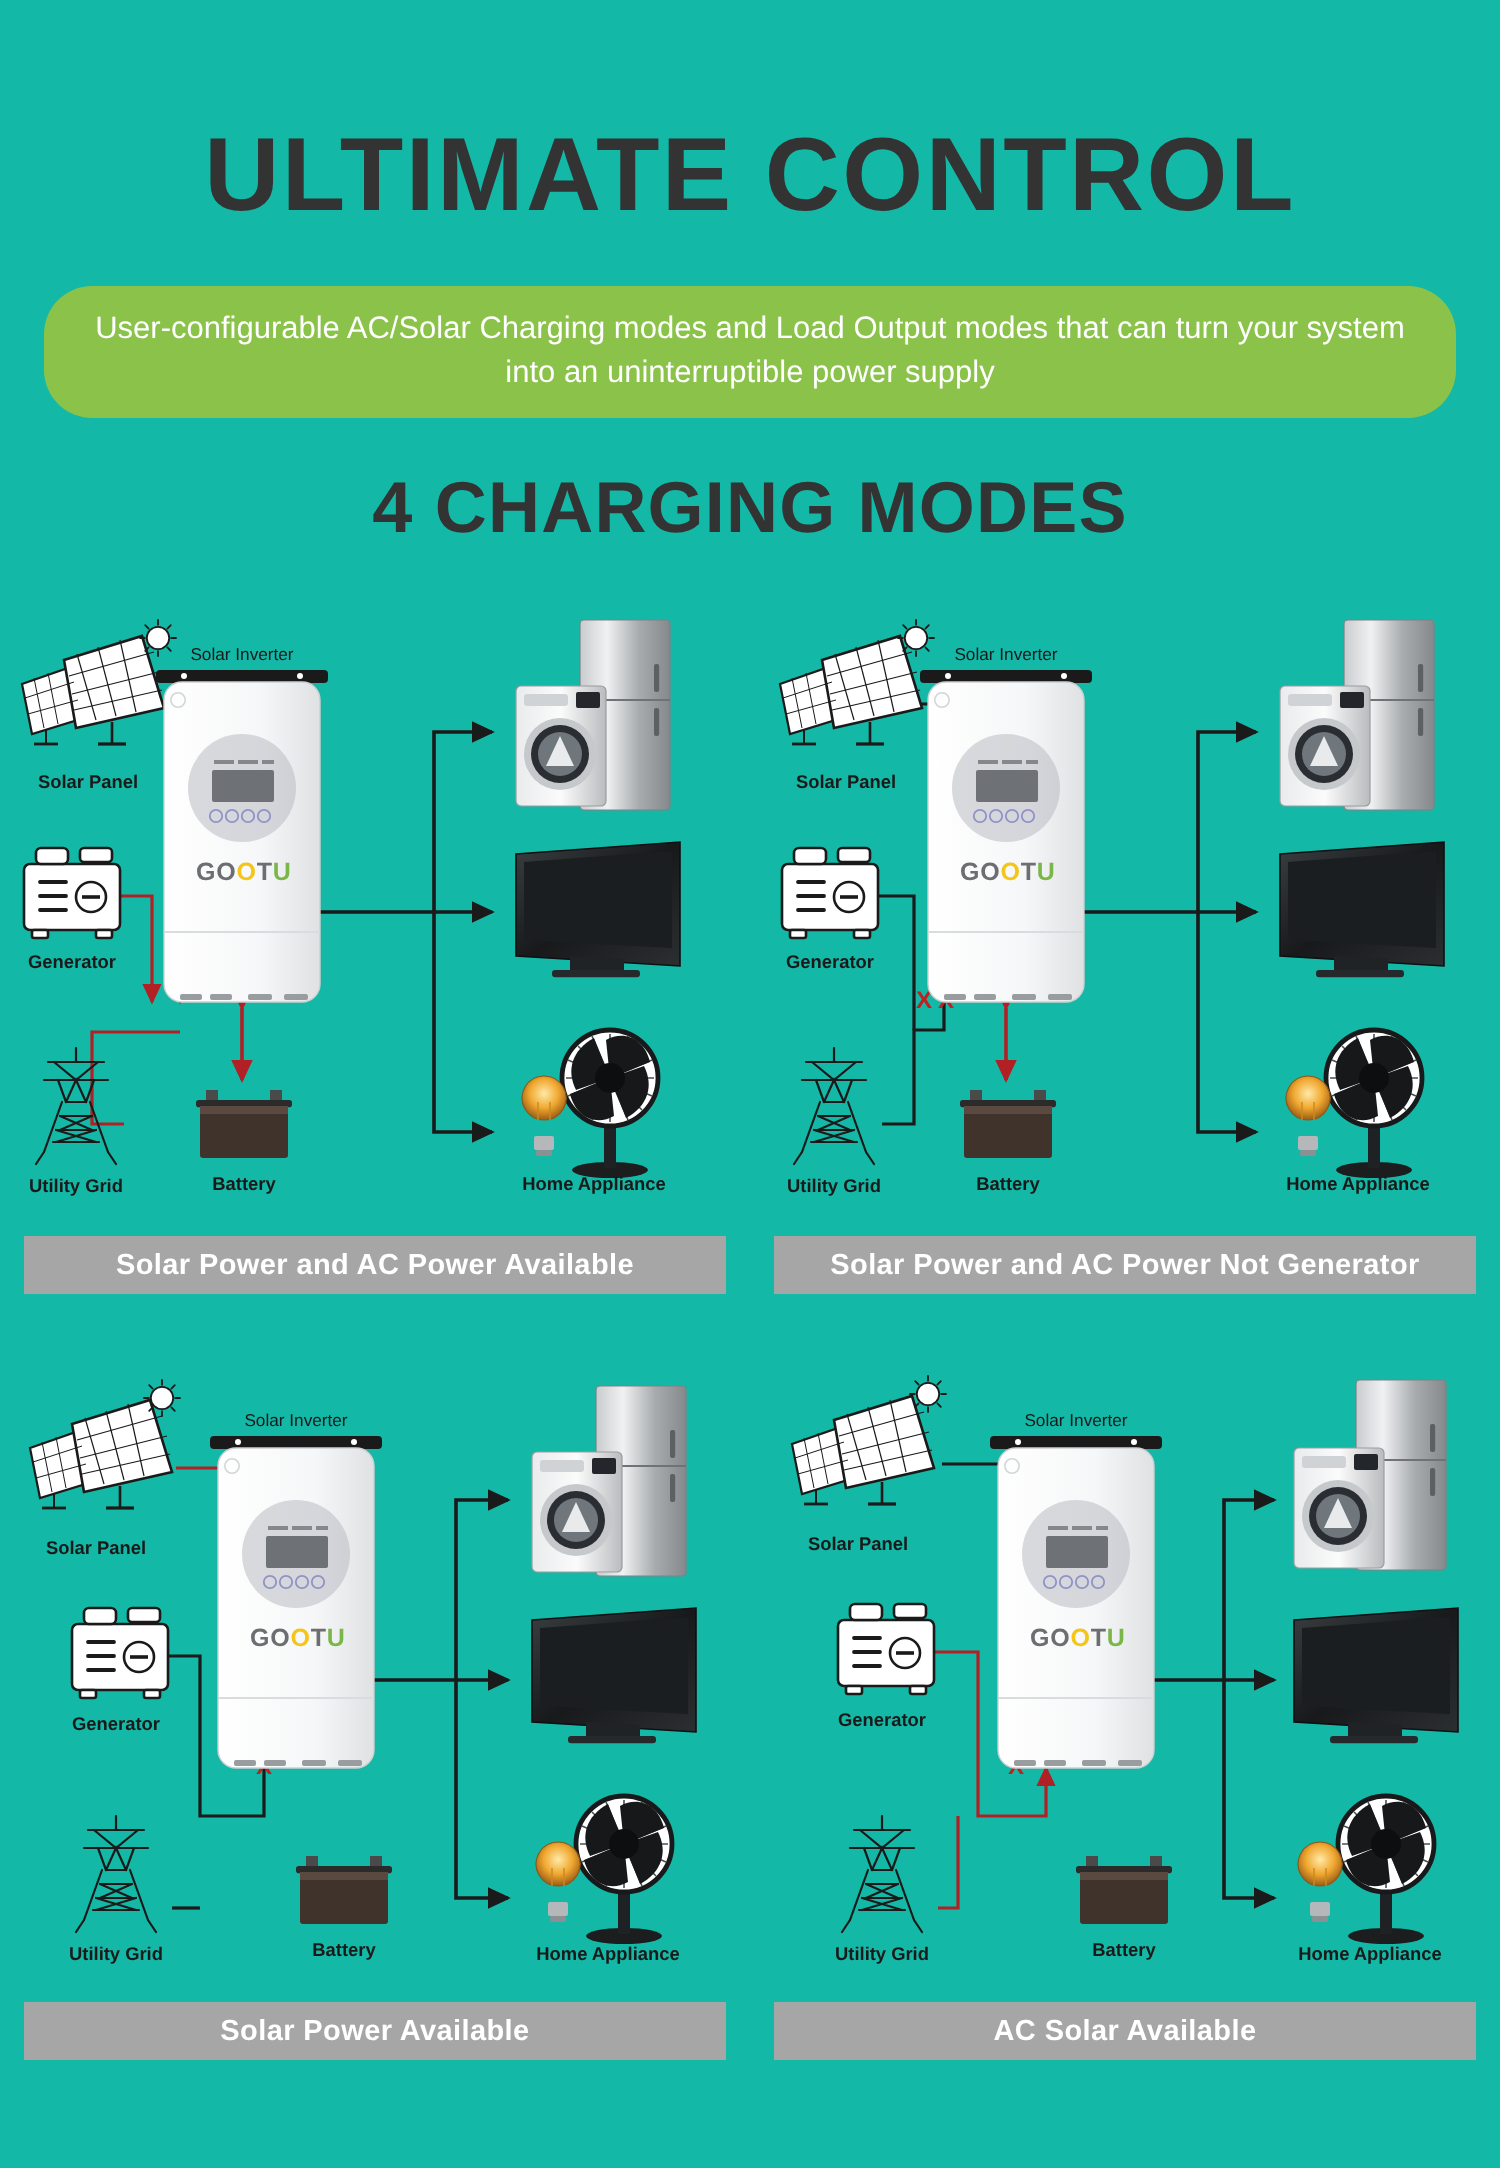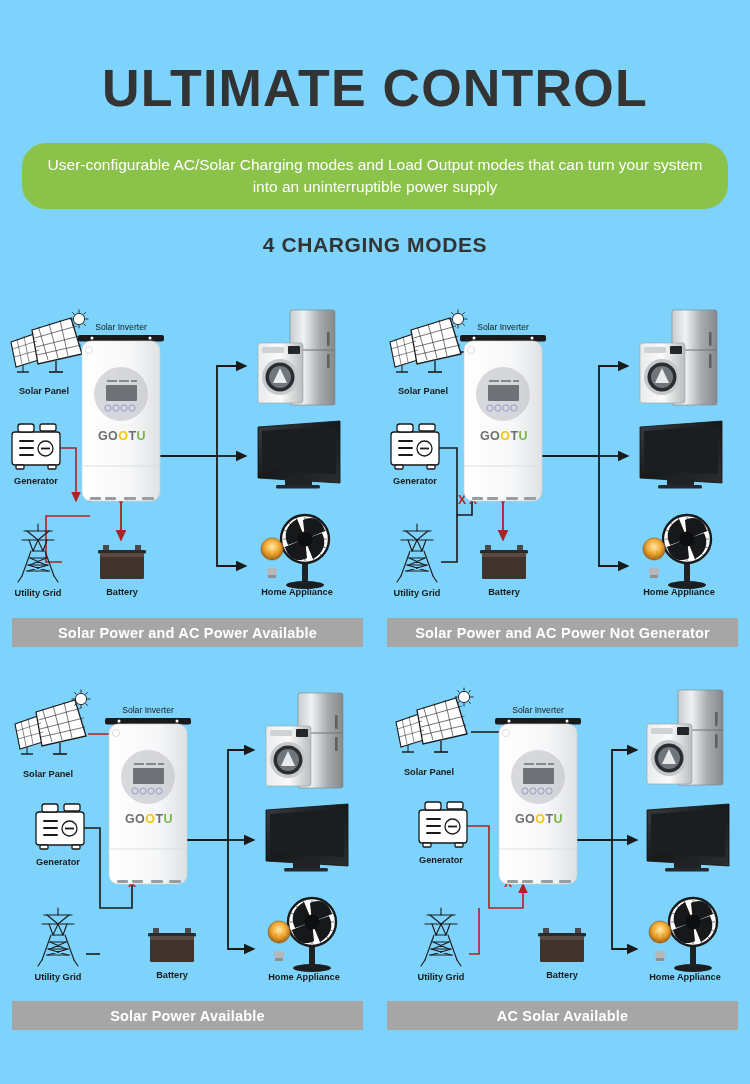--- a/index.html
+++ b/index.html
@@ -2,42 +2,42 @@
 <html><head>
 <meta charset="utf-8">
 <style>
   * { box-sizing: border-box; margin: 0; padding: 0; }
   html, body {
     width: 750px; height: 1084px;
     background: #ffffff;
     font-family: "Liberation Sans", "DejaVu Sans", sans-serif;
     overflow: hidden;
   }
-  .page { position: relative; width: 750px; height: 1084px; background:#7dd3fc; }
+  .page { position: relative; width: 750px; height: 1084px; background:#14b8a6; }
 
   
   .main-title {
     position:absolute; left:0; top:62px; width:750px;
     text-align:center;
     font-size:52px; font-weight:700; letter-spacing:1.2px;
     color:#333333; line-height:1.0;
     font-family:"Liberation Sans","DejaVu Sans",sans-serif;
   }
   .green-banner {
     position:absolute; left:22px; top:143px; width:706px; height:66px;
     background:#8bc34a; border-radius:24px;
     display:flex; align-items:center; justify-content:center;
   }
   .green-banner p {
     color:#ffffff; font-size:15.5px; line-height:1.45;
     text-align:center; font-weight:400; padding:0 14px;
   }
   .sub-title {
     position:absolute; left:0; top:233px; width:750px;
-    text-align:center; font-size:21px; font-weight:700;
+    text-align:center; font-size:36px; font-weight:700;
     letter-spacing:0.6px; color:#333333;
   }
 
   
   .grid { position:absolute; left:0; top:288px; width:750px; height:796px; }
   .panel { position:absolute; width:375px; height:398px; }
   .p1 { left:0;   top:0; }
   .p2 { left:375px; top:0; }
   .p3 { left:0;   top:380px; }
   .p4 { left:375px; top:380px; }

